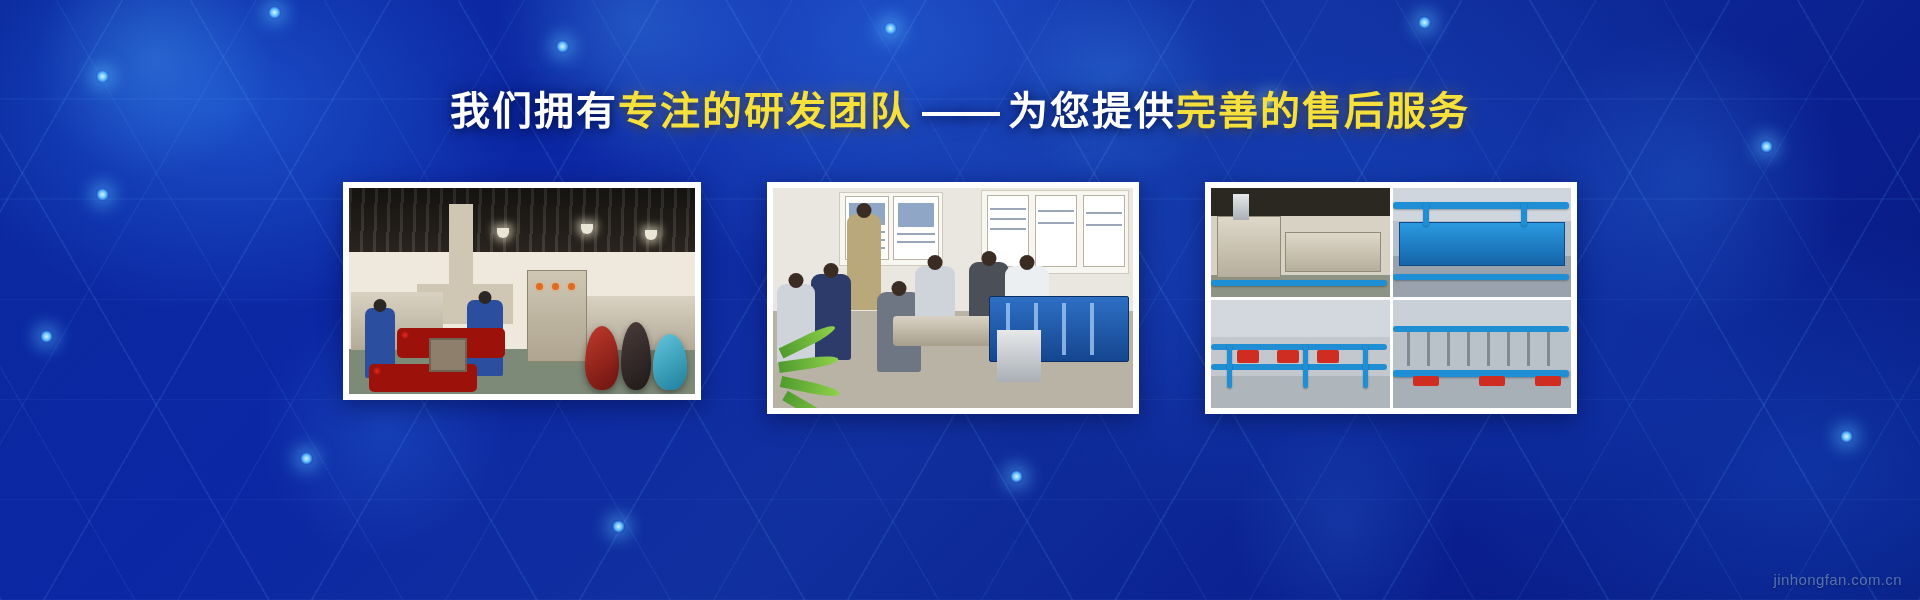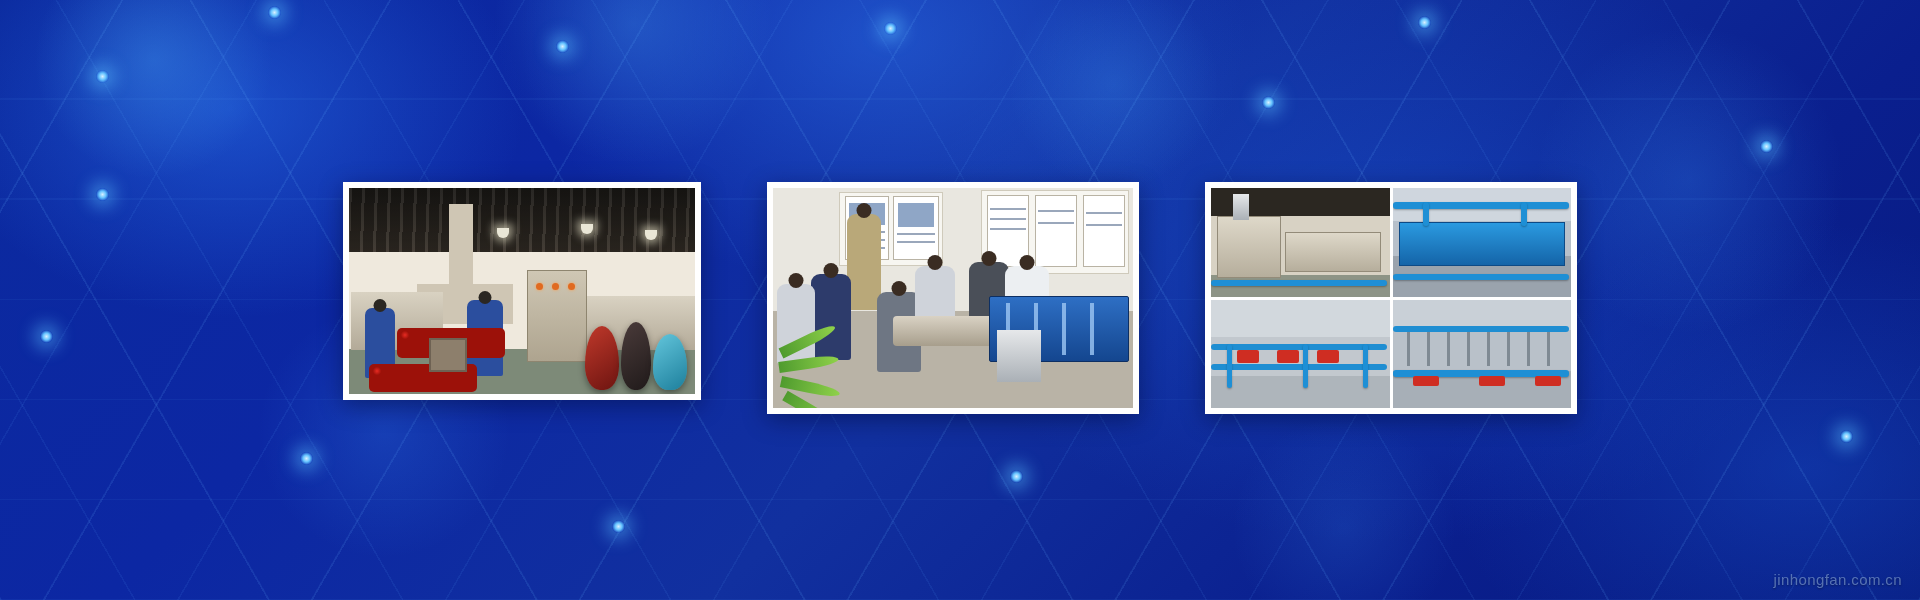--- a/index.html
+++ b/index.html
@@ -172,20 +172,23 @@
   <div class="node" style="left:612px; top:520px;"></div>
   <div class="node" style="left:884px; top:22px;"></div>
   <div class="node" style="left:1010px;top:470px;"></div>
   <div class="node" style="left:1262px;top:96px;"></div>
   <div class="node" style="left:1418px;top:16px;"></div>
   <div class="node" style="left:1520px;top:300px;"></div>
   <div class="node" style="left:1760px;top:140px;"></div>
   <div class="node" style="left:1840px;top:430px;"></div>
   <div class="node" style="left:40px;  top:330px;"></div>
 
+  <div class="headline">
+    <span class="t-white">我们拥有</span><span class="t-yellow">专注的研发团队</span><span class="t-dash">——</span><span class="t-white">为您提供</span><span class="t-yellow">完善的售后服务</span>
+  </div>
 
   <div class="panels">
 
     <div class="panel p1">
       <div class="shot">
         <div class="ceiling"></div>
         <div class="ceil-light" style="left:148px;top:40px;"></div>
         <div class="ceil-light" style="left:232px;top:36px;"></div>
         <div class="ceil-light" style="left:296px;top:42px;"></div>
         <div class="duct" style="left:100px;top:16px;width:24px;height:92px;"></div>

